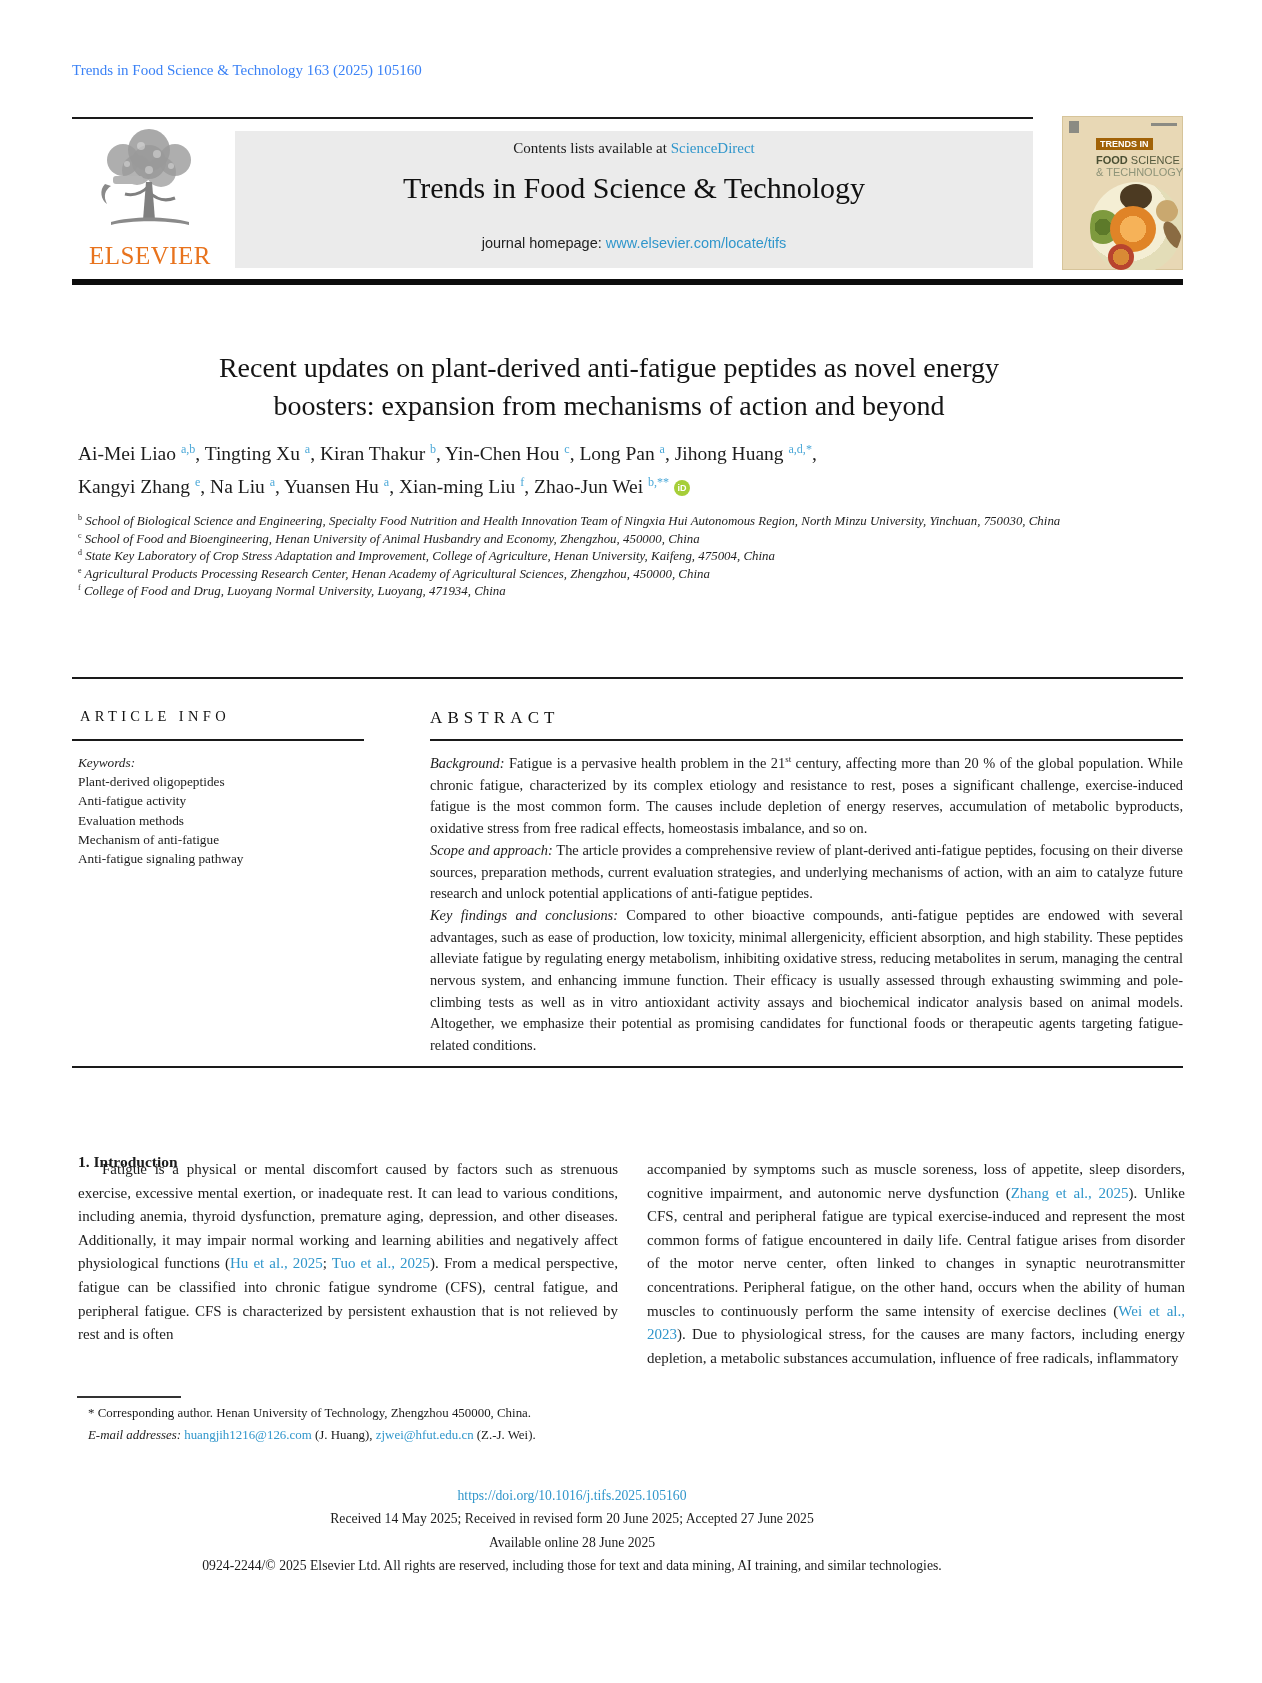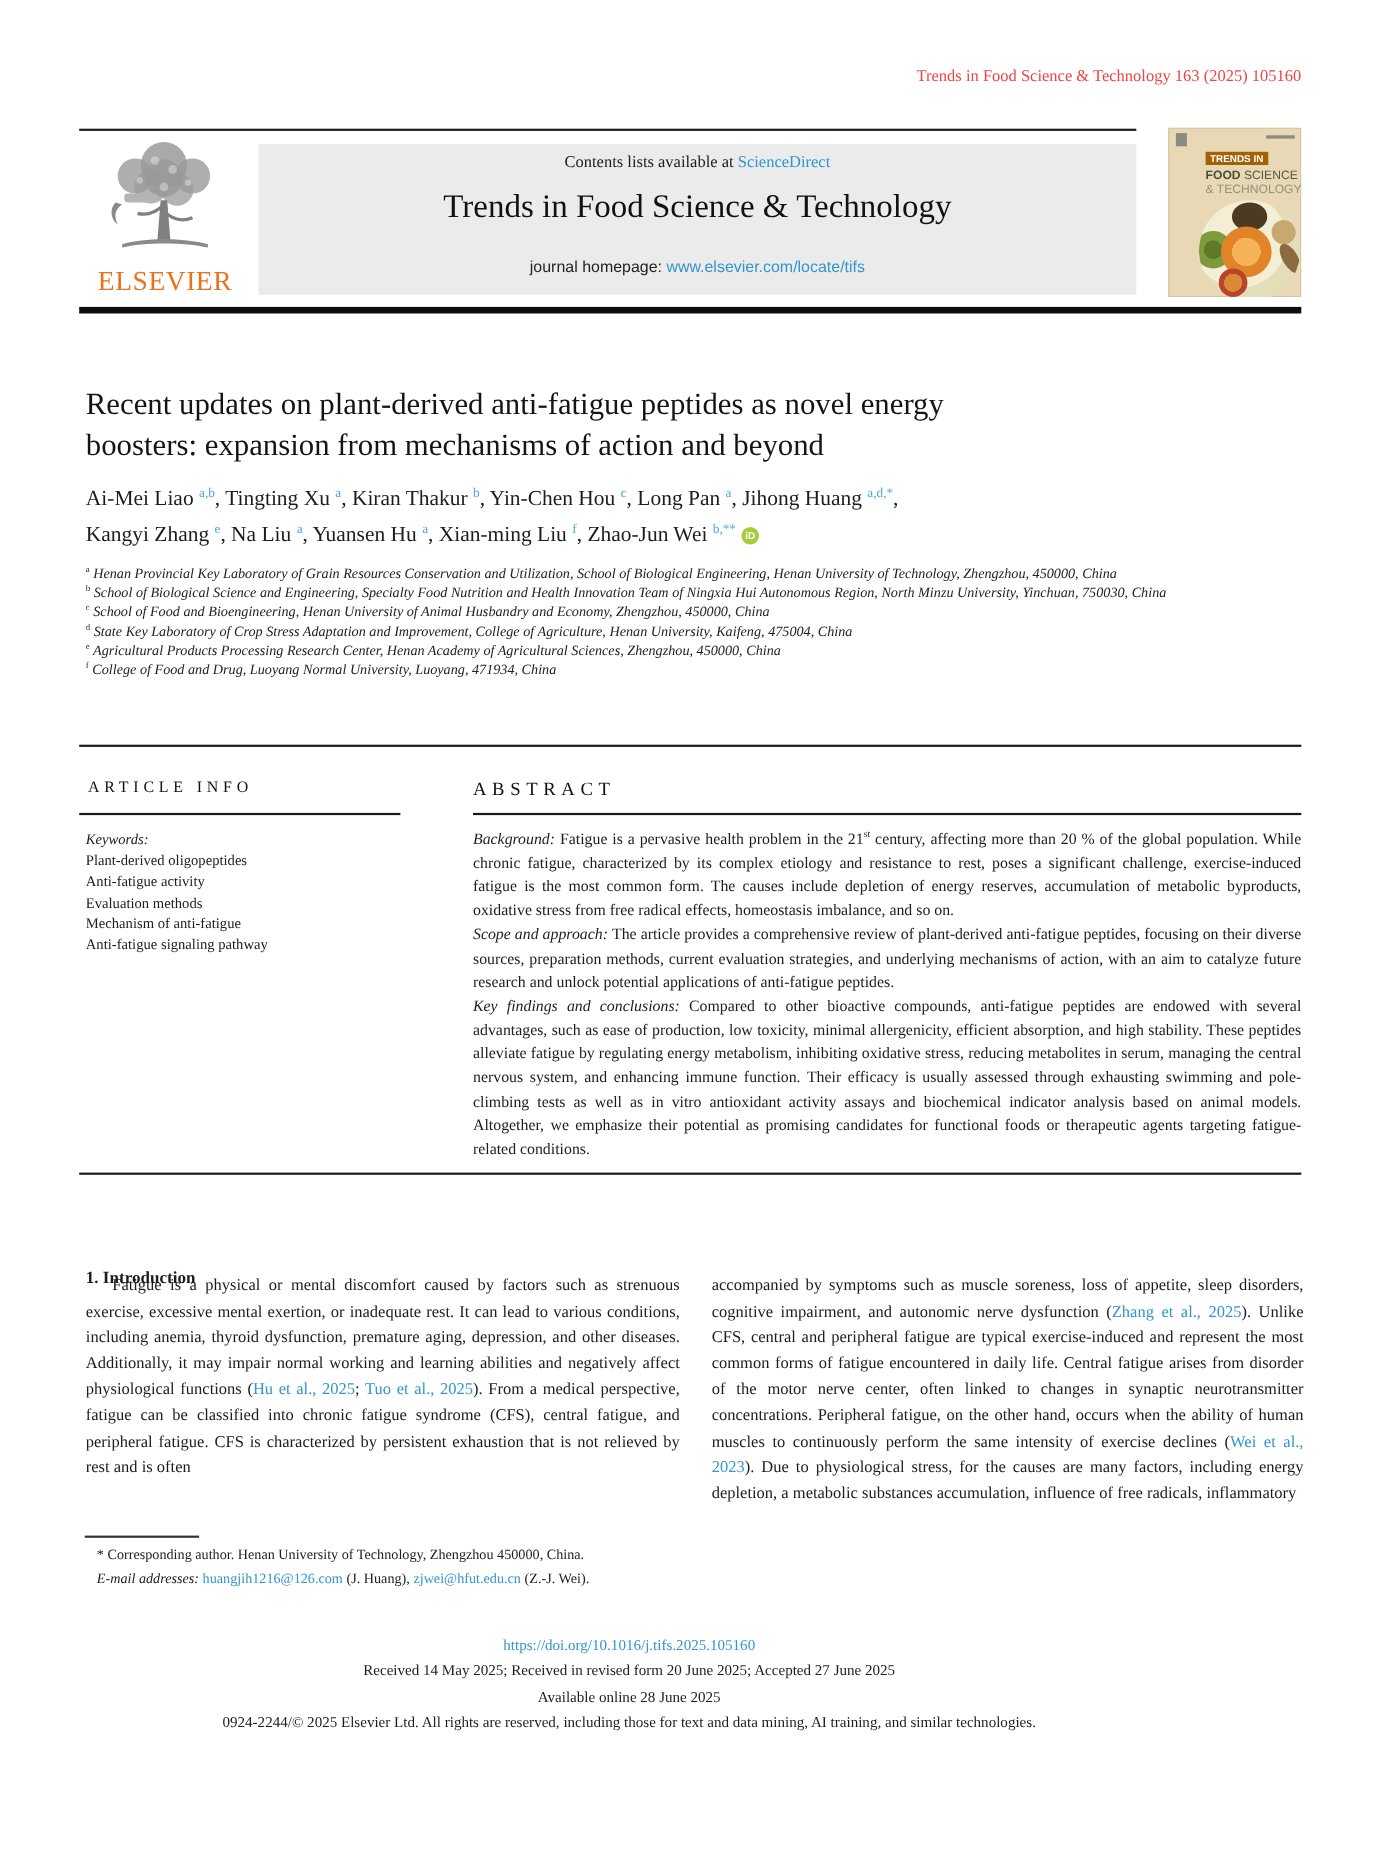--- a/index.html
+++ b/index.html
@@ -13,21 +13,21 @@
   .it{font-style:italic;}
   sup.sg{font-size:0.62em;line-height:0;}
   sup.sg.lnk{color:#4ba8d8;}
   .orcid-badge{
     display:inline-block;width:16px;height:16px;border-radius:50%;
     background:#a6ce39;color:#fff;font-family:"Liberation Sans",sans-serif;
     font-size:9px;font-weight:bold;text-align:center;line-height:16px;
     vertical-align:2px;margin-left:5px;
   }
   
-  .journal-ref{top:62px;left:72px;width:1111px;text-align:right;font-size:15px;color:#ef4444;}
+  .journal-ref{top:62px;left:72px;width:1111px;text-align:left;font-size:15px;color:#3b82f6;}
   .rule{background:#1a1a1a;}
   .top-rule{top:117px;left:72px;width:961px;height:2px;}
   .elsevier{top:124px;left:80px;width:140px;text-align:center;}
   .els-word{font-size:25px;color:#e8731d;letter-spacing:0.5px;margin-top:2px;font-family:"Liberation Serif",serif;}
   .header-box{top:131px;left:235px;width:798px;height:137px;background:#ebebeb;}
   .contents-line{top:9px;left:0;width:100%;text-align:center;font-size:15px;color:#1c1c1c;}
   .journal-title{top:40px;left:0;width:100%;text-align:center;font-size:30px;color:#111;}
   .homepage-line{top:104px;left:0;width:100%;text-align:center;font-size:14.5px;font-family:"Liberation Sans",sans-serif;color:#222;}
   
   .cover{top:116px;left:1062px;width:121px;height:154px;background:#e8d8b5;overflow:hidden;box-shadow:0 0 0 1px #d6c49a inset;}
@@ -44,21 +44,21 @@
     background:radial-gradient(circle, #f6b258 0 40%, #e08427 40% 100%);}
   .c-seeds{position:absolute;top:2px;left:30px;width:32px;height:26px;border-radius:50%;background:#4c3a22;}
   .c-kiwi{position:absolute;top:28px;left:-4px;width:34px;height:34px;border-radius:50%;
     background:radial-gradient(circle, #5d7a2a 0 35%, #7e9a3e 35% 100%);}
   .c-tomato{position:absolute;top:62px;left:18px;width:26px;height:26px;border-radius:50%;
     background:radial-gradient(circle, #d98a35 0 45%, #b8442e 45% 100%);}
   .c-nut{position:absolute;top:18px;left:66px;width:22px;height:22px;border-radius:50%;background:#c9a86f;}
   .c-fish{position:absolute;top:46px;left:68px;width:30px;height:14px;border-radius:50%;background:#8a6b42;transform:rotate(60deg);}
   .thick-bar{top:279px;left:72px;width:1111px;height:6px;background:#0d0d0d;}
   
-  .title{top:330px;left:78px;width:1062px;font-size:28px;line-height:38px;font-weight:normal;color:#141414;}
+  .title{top:330px;left:78px;width:1062px;font-size:28px;line-height:38px;font-weight:normal;color:#141414;text-align:center;}
   .authors{top:437px;left:78px;width:1062px;font-size:19.5px;line-height:33px;}
   .affils{top:513px;left:78px;width:1064px;font-size:12.9px;line-height:17.6px;color:#222;}
   .affil .it{font-style:italic;}
   .rule-1{top:677px;left:72px;width:1111px;height:2px;}
   
   .info-heading{top:708px;left:80px;font-size:14.5px;letter-spacing:0.30em;color:#111;}
   .info-rule{top:739px;left:72px;width:292px;height:1.5px;}
   .kw{top:753px;left:78px;width:300px;font-size:13.3px;line-height:19.2px;}
   .kw-label{font-style:italic;}
   .abs-heading{top:708px;left:430px;font-size:17px;letter-spacing:0.30em;color:#111;text-align:center;}
@@ -144,21 +144,20 @@
     <div>Recent updates on plant-derived anti-fatigue peptides as novel energy</div>
     <div>boosters: expansion from mechanisms of action and beyond</div>
   </h1>
 
   <div class="abs authors">
       <div class="author-line"><span class="">Ai-Mei Liao </span><sup class="sg lnk">a,b</sup><span class="">, Tingting Xu </span><sup class="sg lnk">a</sup><span class="">, Kiran Thakur </span><sup class="sg lnk">b</sup><span class="">, Yin-Chen Hou </span><sup class="sg lnk">c</sup><span class="">, Long Pan </span><sup class="sg lnk">a</sup><span class="">, Jihong Huang </span><sup class="sg lnk">a,d,*</sup><span class="">,</span></div>
       <div class="author-line"><span class="">Kangyi Zhang </span><sup class="sg lnk">e</sup><span class="">, Na Liu </span><sup class="sg lnk">a</sup><span class="">, Yuansen Hu </span><sup class="sg lnk">a</sup><span class="">, Xian-ming Liu </span><sup class="sg lnk">f</sup><span class="">, Zhao-Jun Wei </span><sup class="sg lnk">b,**</sup><span class="orcid-badge">iD</span></div>
     </div>
 
   <div class="abs affils">
-      <div class="affil"><sup class="sg">a</sup><span class="it "> Henan Provincial Key Laboratory of Grain Resources Conservation and Utilization, School of Biological Engineering, Henan University of Technology, Zhengzhou, 450000, China</span></div>
       <div class="affil"><sup class="sg">b</sup><span class="it "> School of Biological Science and Engineering, Specialty Food Nutrition and Health Innovation Team of Ningxia Hui Autonomous Region, North Minzu University, Yinchuan, 750030, China</span></div>
       <div class="affil"><sup class="sg">c</sup><span class="it "> School of Food and Bioengineering, Henan University of Animal Husbandry and Economy, Zhengzhou, 450000, China</span></div>
       <div class="affil"><sup class="sg">d</sup><span class="it "> State Key Laboratory of Crop Stress Adaptation and Improvement, College of Agriculture, Henan University, Kaifeng, 475004, China</span></div>
       <div class="affil"><sup class="sg">e</sup><span class="it "> Agricultural Products Processing Research Center, Henan Academy of Agricultural Sciences, Zhengzhou, 450000, China</span></div>
       <div class="affil"><sup class="sg">f</sup><span class="it "> College of Food and Drug, Luoyang Normal University, Luoyang, 471934, China</span></div>
     </div>
 
   <div class="abs rule rule-1"></div>
 
   <div class="abs info-heading">ARTICLE INFO</div>

